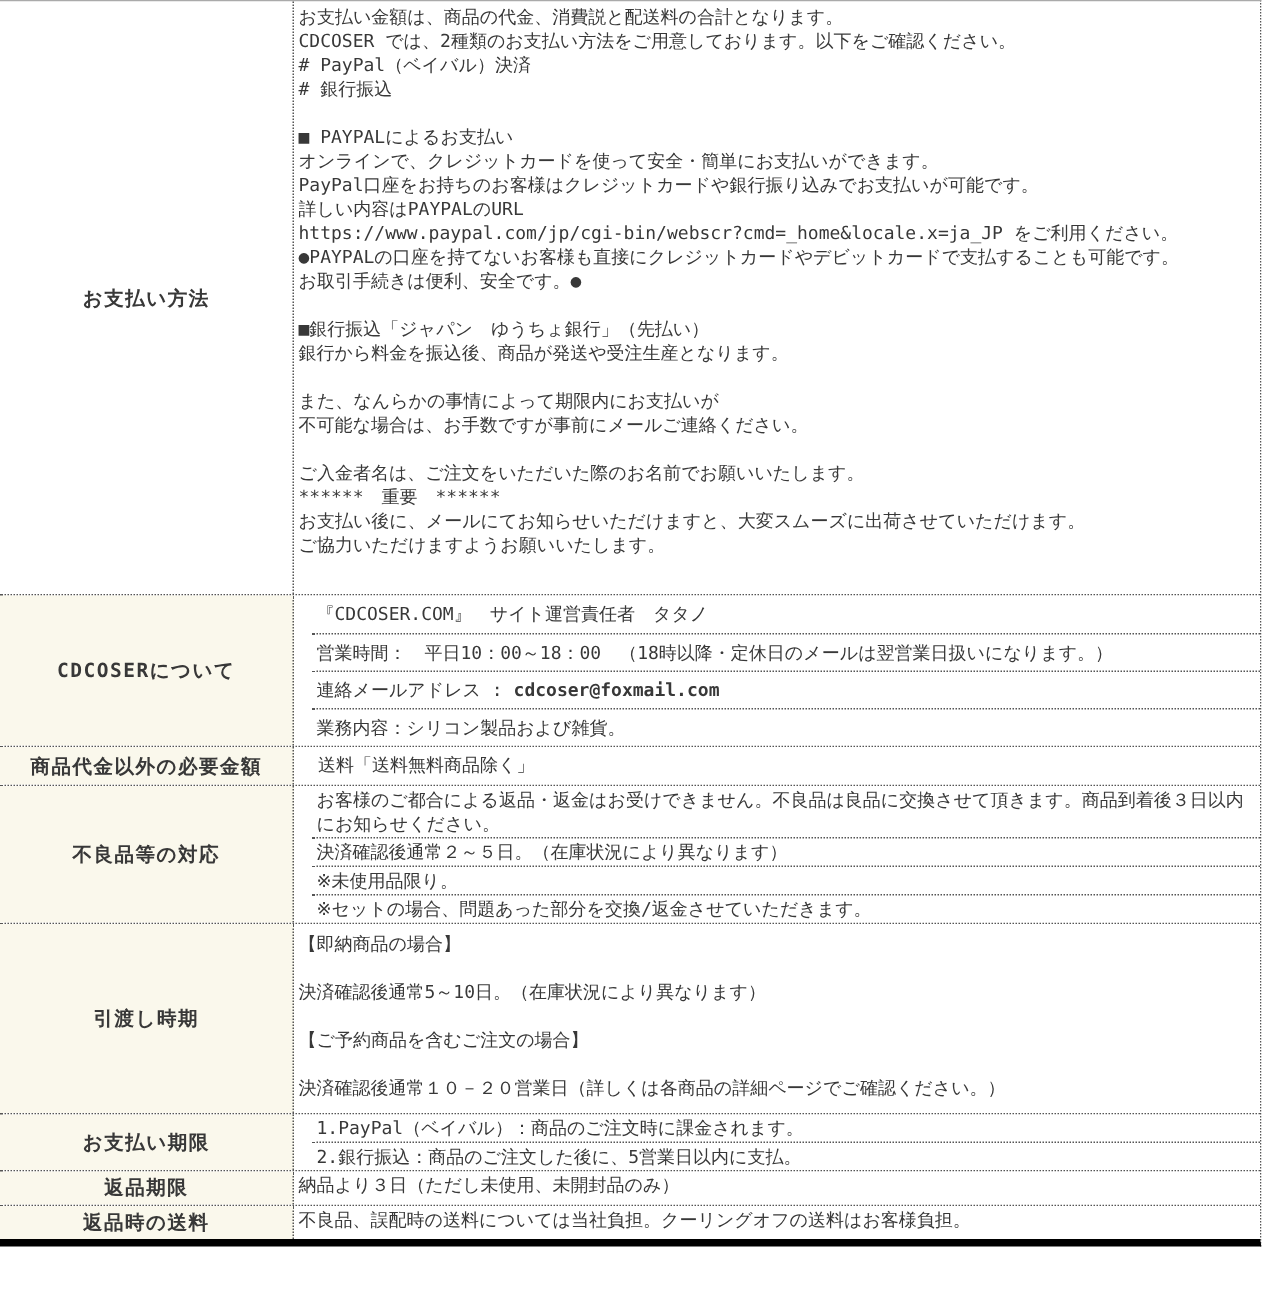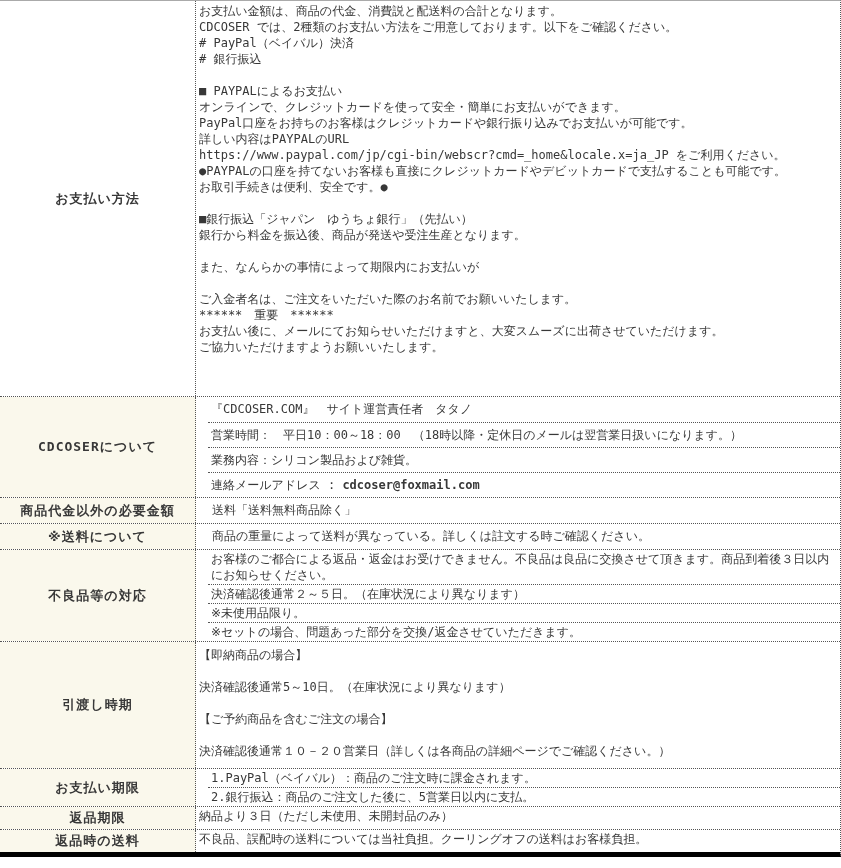--- a/index.html
+++ b/index.html
@@ -75,59 +75,52 @@
           <div class="line">PayPal口座をお持ちのお客様はクレジットカードや銀行振り込みでお支払いが可能です。</div>
           <div class="line">詳しい内容はPAYPALのURL</div>
           <div class="line">https://www.paypal.com/jp/cgi-bin/webscr?cmd=_home&amp;locale.x=ja_JP をご利用ください。</div>
           <div class="line">●PAYPALの口座を持てないお客様も直接にクレジットカードやデビットカードで支払することも可能です。</div>
           <div class="line">お取引手続きは便利、安全です。●</div>
           <div class="line"></div>
           <div class="line">■銀行振込「ジャパン　ゆうちょ銀行」（先払い）</div>
           <div class="line">銀行から料金を振込後、商品が発送や受注生産となります。</div>
           <div class="line"></div>
           <div class="line">また、なんらかの事情によって期限内にお支払いが</div>
+          <div class="line">不可能な場合は、お手数ですが事前にメールご連絡ください。</div>
           <div class="line"></div>
           <div class="line">ご入金者名は、ご注文をいただいた際のお名前でお願いいたします。</div>
           <div class="line">******　重要　******</div>
           <div class="line">お支払い後に、メールにてお知らせいただけますと、大変スムーズに出荷させていただけます。</div>
           <div class="line">ご協力いただけますようお願いいたします。</div>
         </div>
     </div>
 
     <div class="row row-about">
       <div class="th">
         <span>CDCOSERについて</span>
       </div>
       <div class="td">
         <div class="subrow">『CDCOSER.COM』　サイト運営責任者　タタノ</div>
         <div class="subrow">営業時間：　平日10：00～18：00　（18時以降・定休日のメールは翌営業日扱いになります。）</div>
-        <div class="subrow">業務内容：シリコン製品および雑貨。</div>
         <div class="subrow">
           <span>連絡メールアドレス : </span><span class="email">cdcoser@foxmail.com</span>
         </div>
+        <div class="subrow">業務内容：シリコン製品および雑貨。</div>
       </div>
     </div>
 
     <div class="row row-extra-fees">
       <div class="th">
         <span>商品代金以外の必要金額</span>
       </div>
       <div class="td pad">
         <div class="line">送料「送料無料商品除く」</div>
       </div>
     </div>
 
-    <div class="row row-shipping-note">
-      <div class="th">
-        <span>※送料について</span>
-      </div>
-      <div class="td pad">
-        <div class="line">商品の重量によって送料が異なっている。詳しくは註文する時ご確認ください。</div>
-      </div>
-    </div>
 
     <div class="row row-defective">
       <div class="th">
         <span>不良品等の対応</span>
       </div>
       <div class="td">
         <div class="subrow tight">お客様のご都合による返品・返金はお受けできません。不良品は良品に交換させて頂きます。商品到着後３日以内にお知らせください。</div>
         <div class="subrow tight">決済確認後通常２～５日。（在庫状況により異なります）</div>
         <div class="subrow tight">※未使用品限り。</div>
         <div class="subrow tight">※セットの場合、問題あった部分を交換/返金させていただきます。</div>

